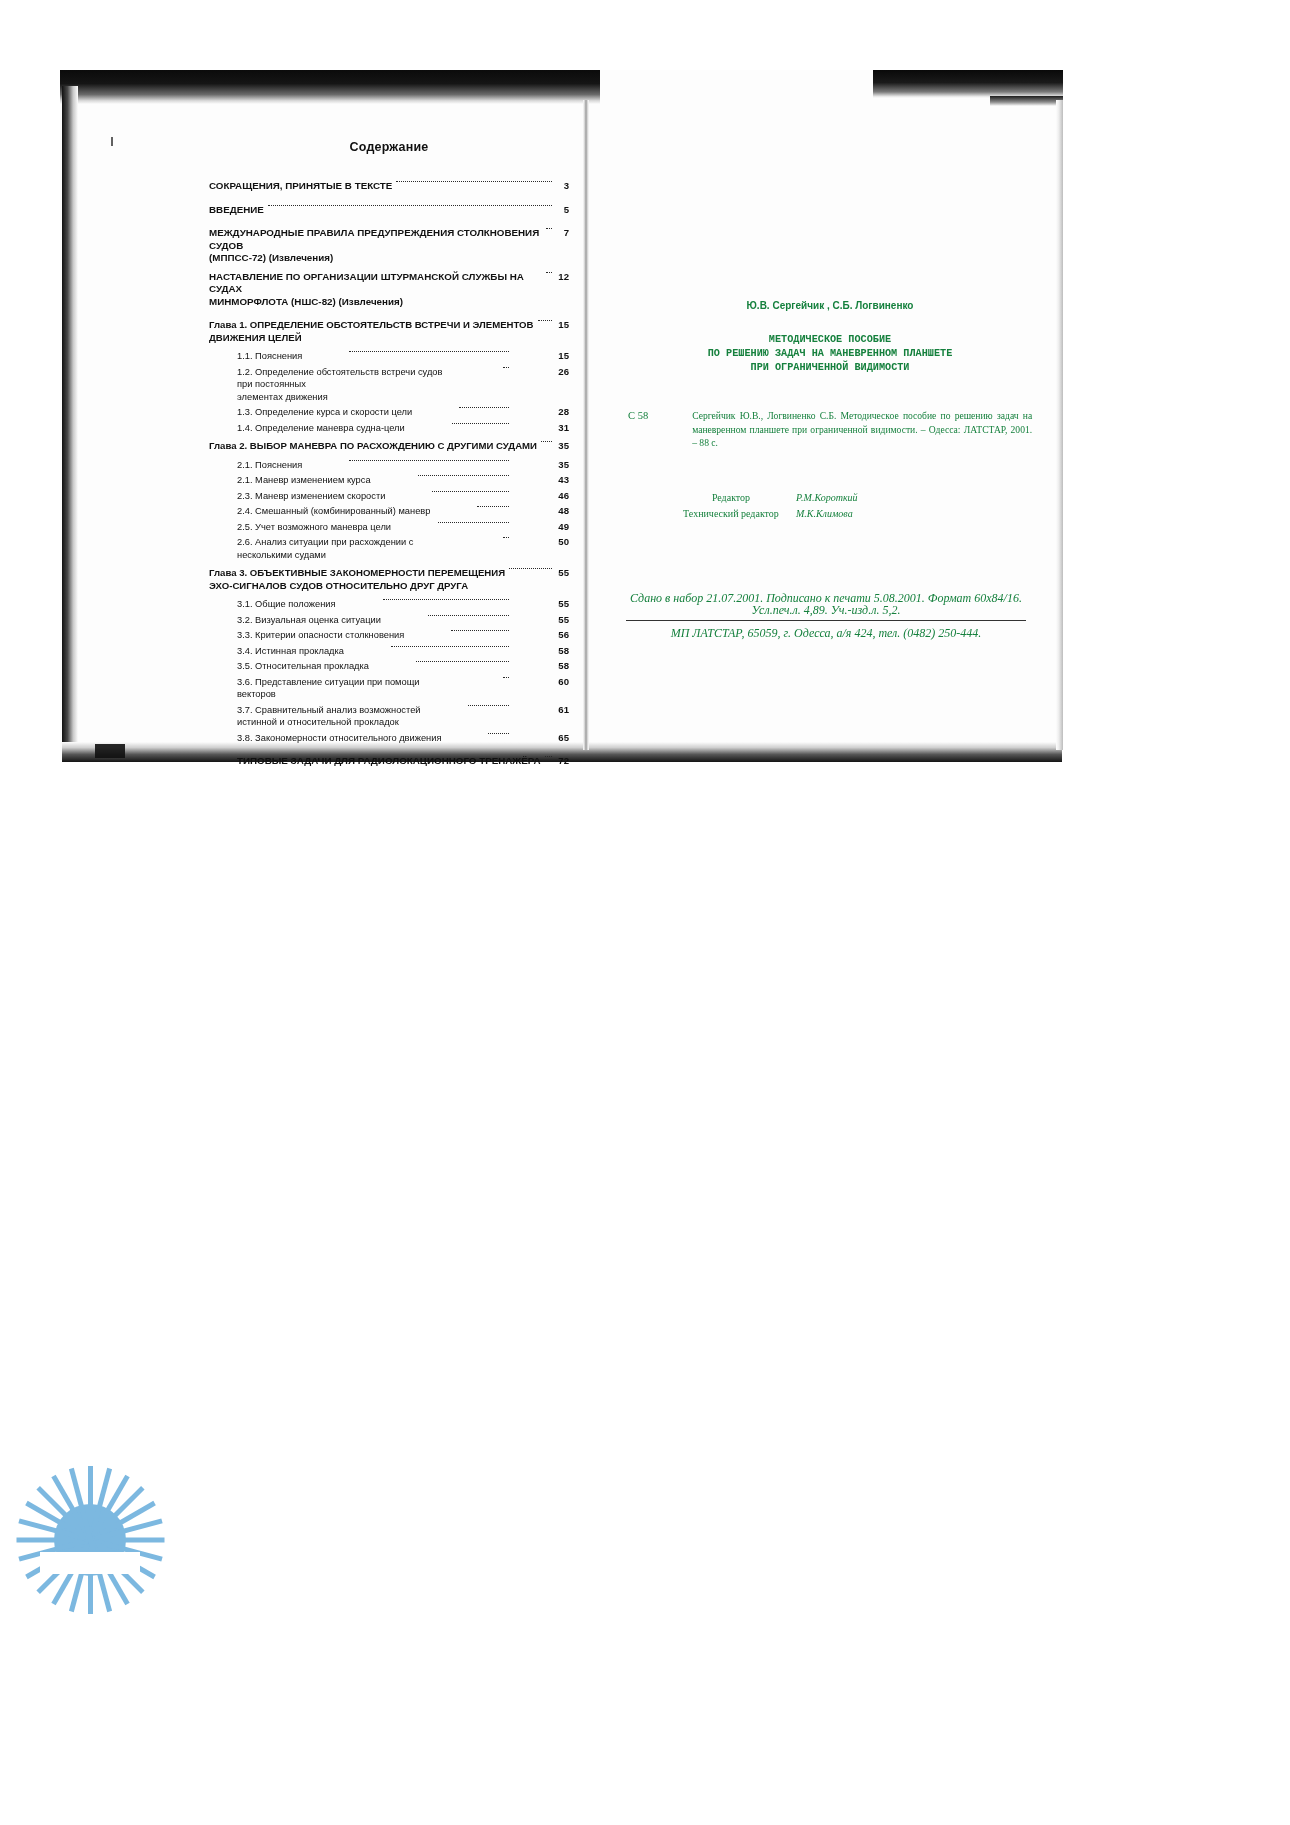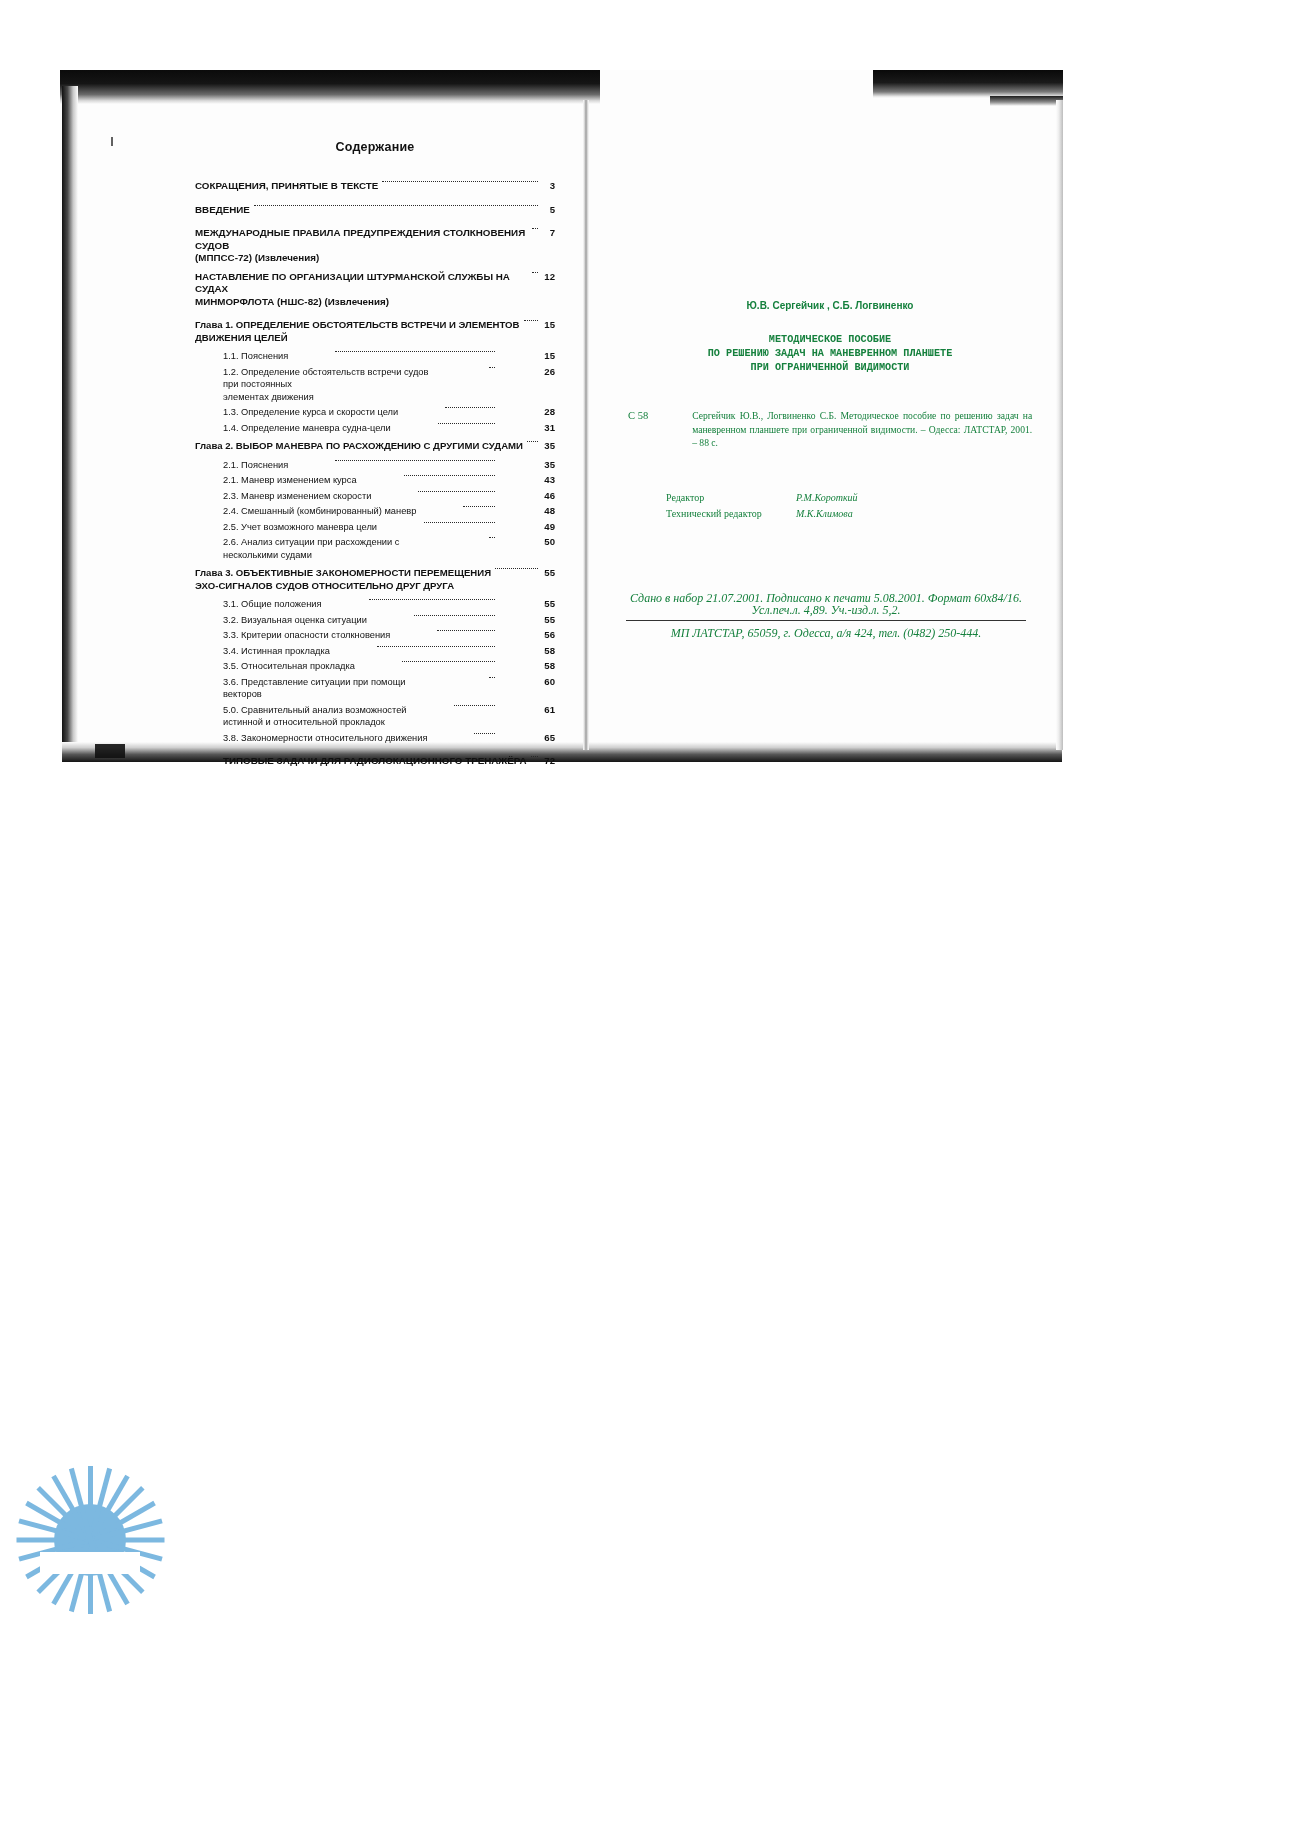--- a/index.html
+++ b/index.html
@@ -97,21 +97,21 @@
     top: 137px;
     width: 2px;
     height: 9px;
     background: #3a3a3a;
     opacity: .8;
   }
 
   
   .toc {
     position: absolute;
-    left: 195px;
+    left: 209px;
     top: 140px;
     width: 360px;
     color: #111;
   }
   .toc-title {
     text-align: center;
     font-size: 12.5px;
     font-weight: bold;
     letter-spacing: .2px;
     margin-bottom: 26px;
@@ -183,20 +183,21 @@
   }
   .cip-code { font-family: "Liberation Serif", serif; font-size: 10.5px; white-space: nowrap; }
   .cip-body { max-width: 340px; text-align: justify; margin-left: 28px; }
 
   .staff {
     margin-left: 46px;
     font-family: "Liberation Serif", serif;
     font-size: 10px;
     line-height: 16px;
     margin-bottom: 70px;
+    text-align: center;
   }
   .staff-row { display: flex; }
   .staff-role { width: 130px; }
   .staff-name { font-style: italic; }
 
   .imprint {
     margin-left: 6px;
     width: 400px;
     font-family: "Liberation Serif", serif;
     font-style: italic;
@@ -389,21 +390,21 @@
         <span class="txt">3.5.  Относительная прокладка</span>
         <span class="dots"></span>
         <span class="pg">58</span>
       </div>
       <div class="row lvl-sub ind-1">
         <span class="txt">3.6.  Представление ситуации при помощи векторов</span>
         <span class="dots"></span>
         <span class="pg">60</span>
       </div>
       <div class="row lvl-sub ind-1">
-        <span class="txt">5.0.  Сравнительный анализ возможностей
+        <span class="txt">3.7.  Сравнительный анализ возможностей
 истинной и относительной прокладок</span>
         <span class="dots"></span>
         <span class="pg">61</span>
       </div>
       <div class="row lvl-sub ind-1">
         <span class="txt">3.8.  Закономерности относительного движения</span>
         <span class="dots"></span>
         <span class="pg">65</span>
       </div>
       <div class="row lvl0 ind-1 gap-md">

